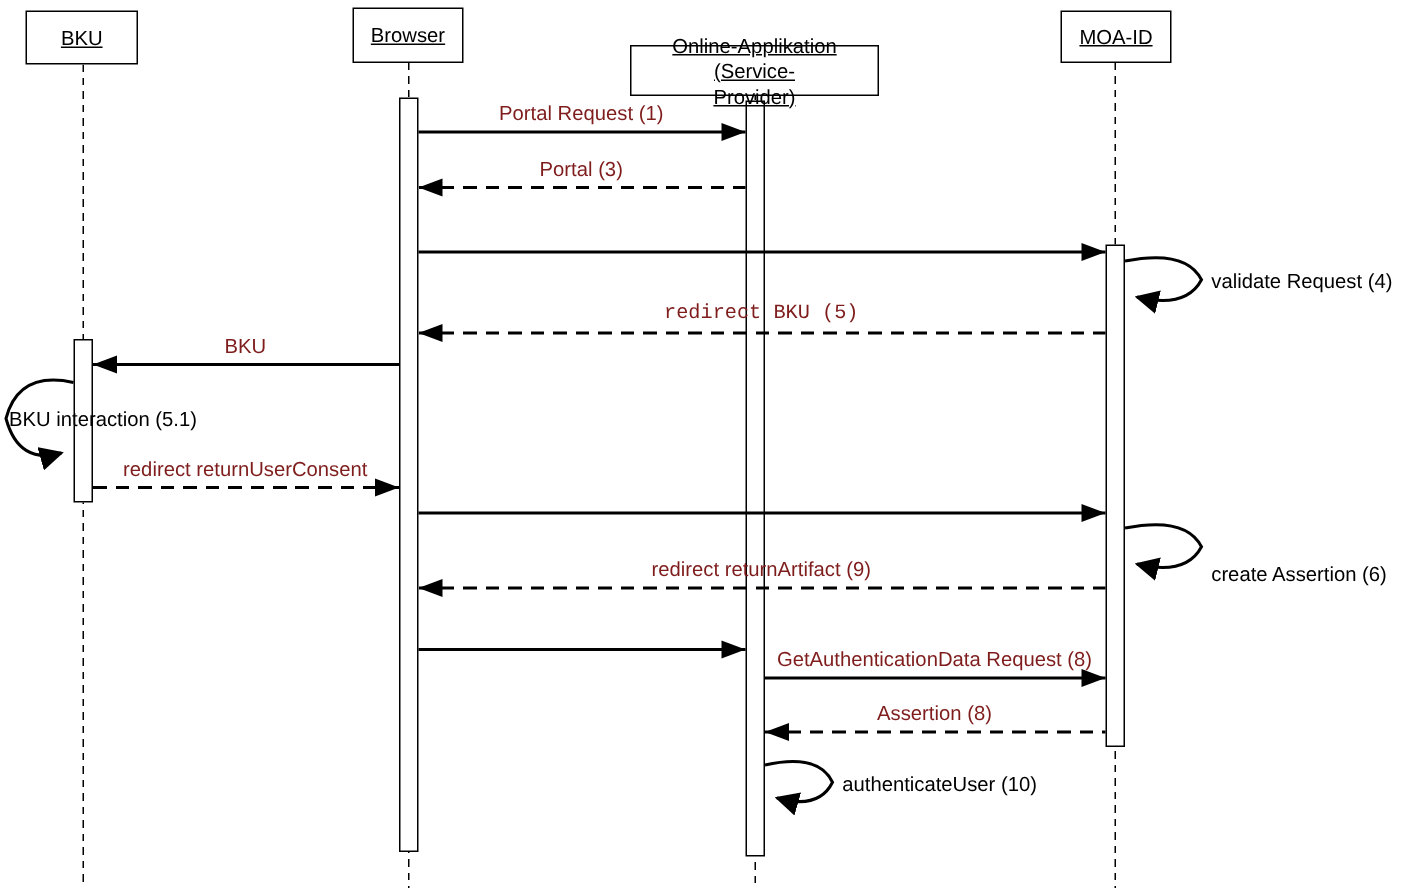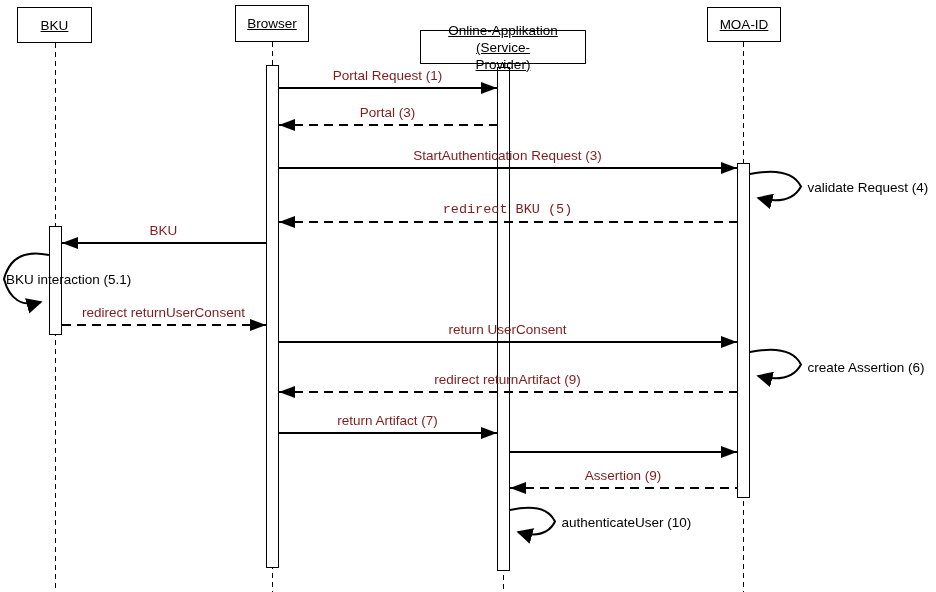--- a/index.html
+++ b/index.html
@@ -105,44 +105,42 @@
     <div class="activation" style="left: 736.5px; top: 163px; width: 13px; height: 335px;"></div>
     <div class="activation" style="left: 48.5px; top: 226px; width: 13px; height: 109px;"></div>
     <div class="mline solid" style="left: 278.5px; top: 87px; width: 218px;"></div>
     <div class="ah-right" style="top: 82px; left: 480.5px;"></div>
     <div class="mlabel" style="left: 187.5px; top: 67px;">Portal Request (1)</div>
     <div class="mline dashed" style="left: 278.5px; top: 124px; width: 218px;"></div>
     <div class="ah-left" style="top: 119px; left: 278.5px;"></div>
     <div class="mlabel" style="left: 187.5px; top: 104px;">Portal (3)</div>
     <div class="mline solid" style="left: 278.5px; top: 167px; width: 458px;"></div>
     <div class="ah-right" style="top: 162px; left: 720.5px;"></div>
-    <div class="mlabel" style="left: 307.5px; top: 147px;">StartAuthentication Request (3)</div>
     <div class="mline dashed" style="left: 278.5px; top: 221px; width: 458px;"></div>
     <div class="ah-left" style="top: 216px; left: 278.5px;"></div>
     <div class="mlabel" style="left: 307.5px; top: 201px; font-family: Liberation Mono, monospace;">redirect BKU (5)</div>
     <div class="mline solid" style="left: 61.5px; top: 242px; width: 204px;"></div>
     <div class="ah-left" style="top: 237px; left: 61.5px;"></div>
     <div class="mlabel" style="left: -36.5px; top: 222px;">BKU</div>
     <div class="mline dashed" style="left: 61.5px; top: 324px; width: 204px;"></div>
     <div class="ah-right" style="top: 319px; left: 249.5px;"></div>
     <div class="mlabel" style="left: -36.5px; top: 304px;">redirect returnUserConsent</div>
     <div class="mline solid" style="left: 278.5px; top: 341px; width: 458px;"></div>
     <div class="ah-right" style="top: 336px; left: 720.5px;"></div>
-    <div class="mlabel" style="left: 307.5px; top: 321px;">return UserConsent</div>
     <div class="mline dashed" style="left: 278.5px; top: 391px; width: 458px;"></div>
     <div class="ah-left" style="top: 386px; left: 278.5px;"></div>
     <div class="mlabel" style="left: 307.5px; top: 371px;">redirect returnArtifact (9)</div>
     <div class="mline solid" style="left: 278.5px; top: 432px; width: 218px;"></div>
     <div class="ah-right" style="top: 427px; left: 480.5px;"></div>
-    <div class="mlabel" style="left: 187.5px; top: 412px;">return Artifact (7)</div>
     <div class="mline solid" style="left: 509.5px; top: 451px; width: 227px;"></div>
     <div class="ah-right" style="top: 446px; left: 720.5px;"></div>
+    <div class="mlabel" style="left: 423px; top: 431px;">GetAuthenticationData Request (8)</div>
     <div class="mline dashed" style="left: 509.5px; top: 487px; width: 227px;"></div>
     <div class="ah-left" style="top: 482px; left: 509.5px;"></div>
-    <div class="mlabel" style="left: 423px; top: 467px;">Assertion (9)</div>
+    <div class="mlabel" style="left: 423px; top: 467px;">Assertion (8)</div>
     <svg class="loopsvg" width="56" height="39" style="top: 168px; left: 748.5px;">
       <defs>
         <marker id="ah0" viewBox="0 0 10 10" refX="9" refY="5" markerWidth="8" markerHeight="8" orient="auto">
           <path d="M0,0 L10,5 L0,10 z" fill="#000"></path>
         </marker>
       </defs>
       <path d="M 1 6 Q 41.6 -2 52 18.5 Q 41.6 38 9 30" fill="none" stroke="#000" stroke-width="2" marker-end="url(#ah0)"></path>
     </svg>
     <div class="looplabel" style="top: 178.5px; left: 807.5px;">validate Request (4)</div>
     <svg class="loopsvg" width="51" height="62" style="top: 249px; left: 2.5px;">
@@ -155,21 +153,21 @@
     </svg>
     <div class="looplabel" style="top: 271px; left: 6px;">BKU interaction (5.1)</div>
     <svg class="loopsvg" width="56" height="39" style="top: 346px; left: 748.5px;">
       <defs>
         <marker id="ah2" viewBox="0 0 10 10" refX="9" refY="5" markerWidth="8" markerHeight="8" orient="auto">
           <path d="M0,0 L10,5 L0,10 z" fill="#000"></path>
         </marker>
       </defs>
       <path d="M 1 6 Q 41.6 -2 52 18.5 Q 41.6 38 9 30" fill="none" stroke="#000" stroke-width="2" marker-end="url(#ah2)"></path>
     </svg>
-    <div class="looplabel" style="top: 359px; left: 807.5px;">create Assertion (6)</div>
+    <div class="looplabel" style="top: 374px; left: 807.5px;">create Assertion (6)</div>
     <svg class="loopsvg" width="50" height="37" style="top: 504px; left: 508.5px;">
       <defs>
         <marker id="ah3" viewBox="0 0 10 10" refX="9" refY="5" markerWidth="8" markerHeight="8" orient="auto">
           <path d="M0,0 L10,5 L0,10 z" fill="#000"></path>
         </marker>
       </defs>
       <path d="M 1 6 Q 36.800000000000004 -2 46 17.5 Q 36.800000000000004 36 9 28" fill="none" stroke="#000" stroke-width="2" marker-end="url(#ah3)"></path>
     </svg>
     <div class="looplabel" style="top: 513.5px; left: 561.5px;">authenticateUser (10)</div>
   </div>

